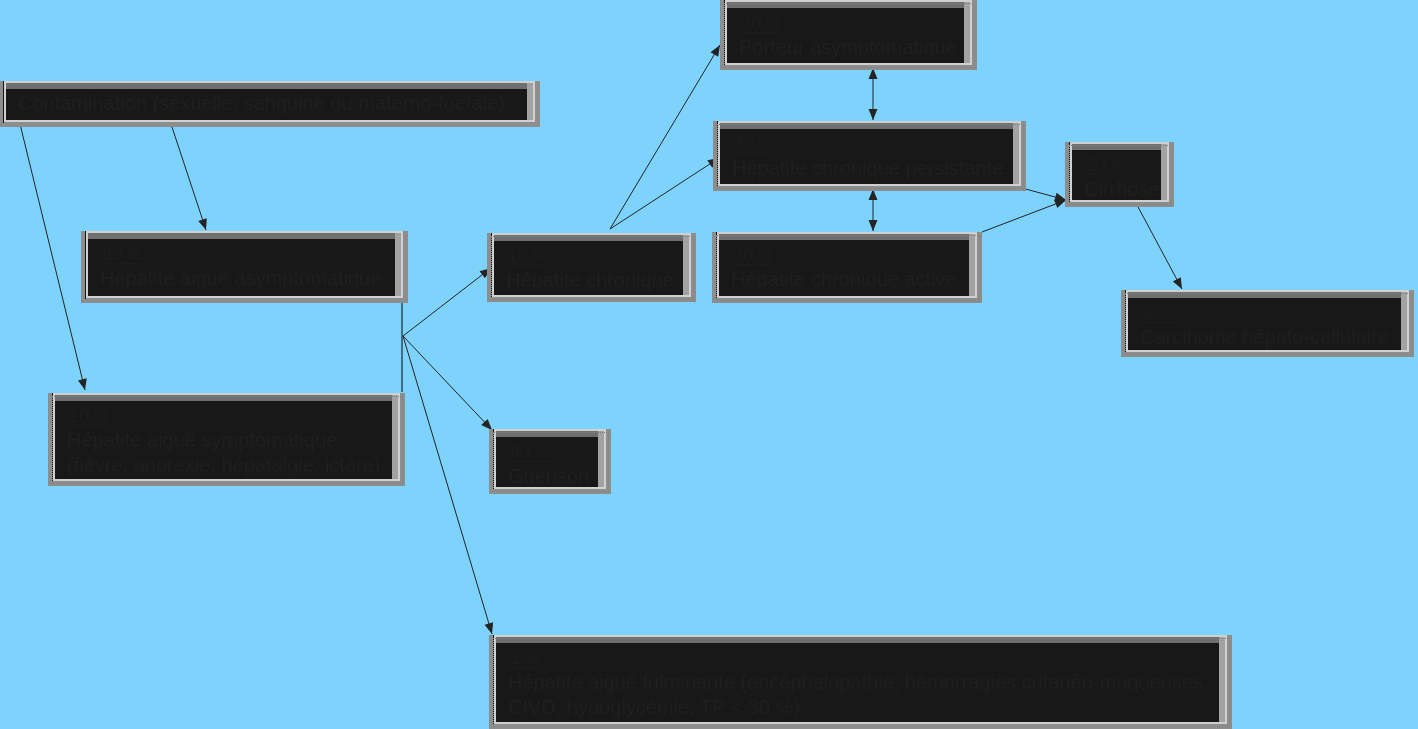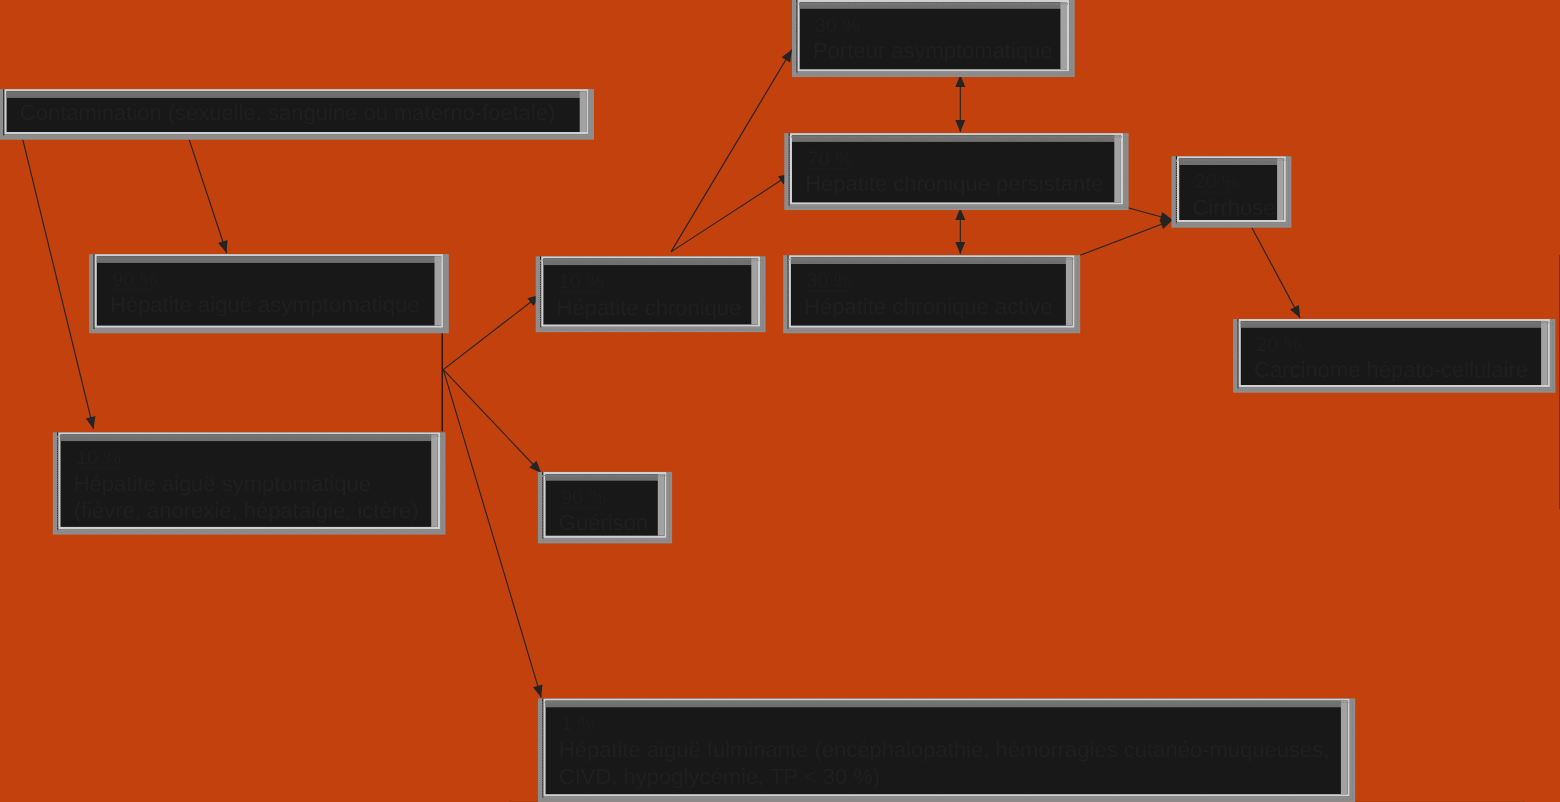--- a/index.html
+++ b/index.html
@@ -1,17 +1,17 @@
 <!DOCTYPE html>
 <html><head>
 <meta charset="utf-8">
 <title>Evolution de l'hepatite virale</title>
 <style>
   html,body{margin:0;padding:0;background:#141414;width:1418px;height:729px;overflow:hidden;}
-  #canvas{position:relative;width:1418px;height:729px;background:#c2410c;
+  #canvas{position:relative;width:1418px;height:729px;background:#7dd3fc;
           font-family:"Liberation Sans", sans-serif;text-align:center;}
   svg#edges{position:absolute;left:0;top:0;width:1418px;height:729px;}
 
   .node{position:absolute;}
   .node .shadow{position:absolute;left:-5px;top:0;right:-5px;bottom:-5px;background:#8d8d8d;}
   .node .gap{position:absolute;left:-1px;top:0;width:1px;bottom:-1px;background:#161616;}
   .node .dots{position:absolute;left:-1px;top:3px;right:-3px;bottom:-3px;
               box-sizing:border-box;border:1px dotted #828282;}
   .node .frame{position:absolute;left:0;top:0;width:100%;height:100%;
                box-sizing:border-box;border:2px solid #d0d0d0;background:#181818;}

